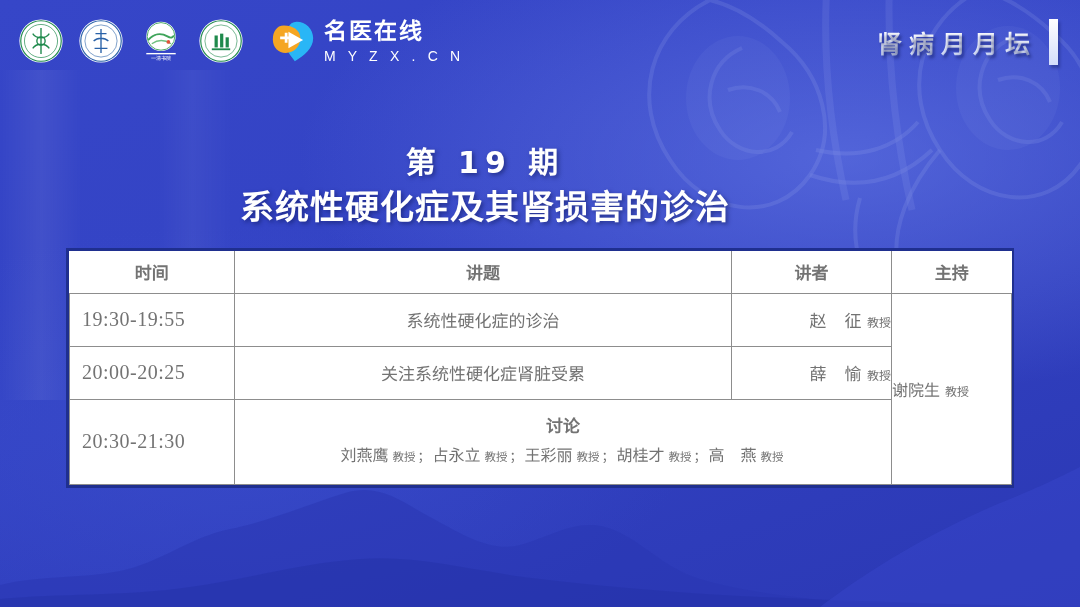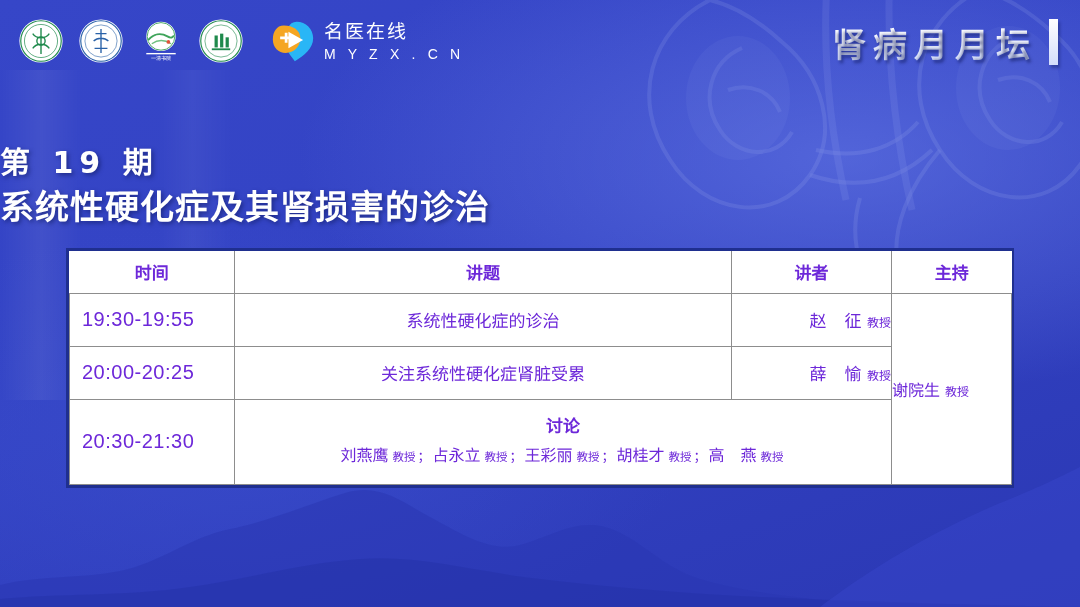--- a/index.html
+++ b/index.html
@@ -90,22 +90,22 @@
   .brand-logo {
     display: flex;
     align-items: center;
     gap: 8px;
     margin-left: 12px;
   }
   .brand-mark { width: 46px; height: 44px; display: block; }
   .brand-text { display: flex; flex-direction: column; justify-content: center; line-height: 1; }
   .brand-cn {
     color: #ffffff;
-    font-size: 19px;
-    font-weight: normal;
+    font-size: 23px;
+    font-weight: bold;
     letter-spacing: 2px;
     font-family: "DejaVu Sans", "Liberation Sans", sans-serif;
   }
   .brand-en {
     color: #ffffff;
     font-size: 14px;
     letter-spacing: 4.2px;
     margin-top: 6px;
     font-family: "Liberation Sans", sans-serif;
   }
@@ -115,21 +115,21 @@
     position: absolute;
     right: 22px;
     top: 16px;
     display: flex;
     align-items: center;
     gap: 10px;
     height: 52px;
   }
   .banner-title {
     font-family: "DejaVu Sans", "Liberation Sans", sans-serif;
-    font-size: 34px;
+    font-size: 25px;
     font-weight: bold;
     letter-spacing: 7px;
     background: linear-gradient(180deg, #ffffff 0%, #f2f5ff 45%, #c8d4f5 100%);
     -webkit-background-clip: text;
     background-clip: text;
     color: transparent;
     text-shadow: 2px 3px 3px rgba(10,20,80,0.45);
     white-space: nowrap;
     padding-right: 2px;
   }
@@ -139,21 +139,21 @@
     background: linear-gradient(180deg, #ffffff 0%, #d2dcfb 100%);
     box-shadow: 2px 3px 3px rgba(10,20,80,0.35);
   }
 
   
   .headline {
     position: absolute;
     left: 0;
     top: 146px;
     width: 970px;
-    text-align: left;
+    text-align: center;
     z-index: 5;
     color: #ffffff;
     font-family: "DejaVu Sans", "Liberation Sans", sans-serif;
     text-shadow: 2px 2px 4px rgba(12,22,84,0.55);
   }
   .headline-issue {
     font-size: 30px;
     font-weight: bold;
     letter-spacing: 6px;
     line-height: 1.15;
@@ -184,22 +184,22 @@
     table-layout: fixed;
   }
   table.schedule col.c-time  { width: 165px; }
   table.schedule col.c-topic { width: 497px; }
   table.schedule col.c-spk   { width: 160px; }
   table.schedule col.c-host  { width: 120px; }
 
   table.schedule th,
   table.schedule td {
     border: 1px solid #8d8d8d;
-    color: #6d28d9;
-    font-family: Liberation Sans, sans-serif;
+    color: #737373;
+    font-family: Liberation Serif, serif;
     vertical-align: middle;
   }
 
   table.schedule thead th {
     height: 42px;
     font-size: 17px;
     font-weight: bold;
     text-align: center;
     border-top: none;
   }

